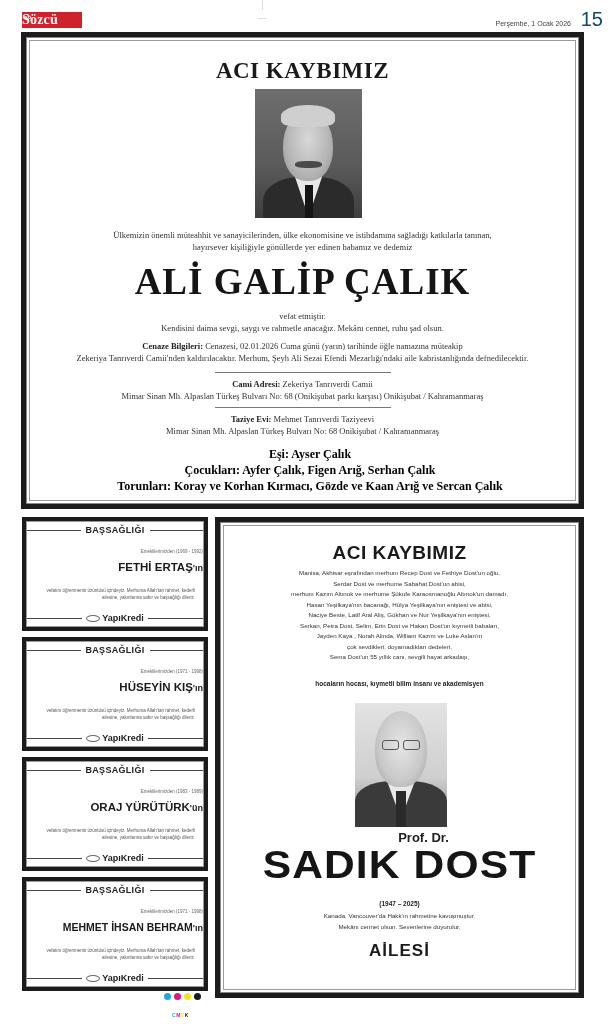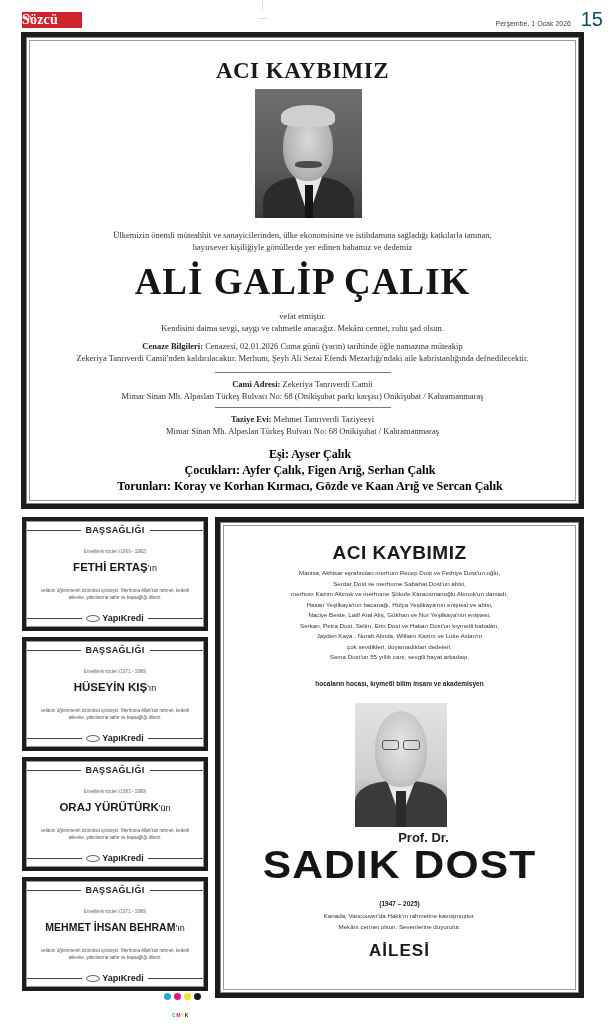--- a/index.html
+++ b/index.html
@@ -39,28 +39,28 @@
 
   .o1-intro { position: absolute; top: 191px; left: 10px; right: 10px; font-size: 8.5px; line-height: 12px; color: #333; }
   .o1-name { position: absolute; top: 222px; left: 0; right: 0; font-size: 37px; font-weight: bold; letter-spacing: 1px; color: #151515; }
   .o1-p { position: absolute; left: 6px; right: 6px; font-size: 8.5px; line-height: 12px; color: #333; }
   .o1-p b { color: #222; }
   .rule { position: absolute; height: 1px; background: #777; left: 50%; transform: translateX(-50%); width: 176px; }
   .o1-family { position: absolute; top: 408px; left: 0; right: 0; font-size: 12px; line-height: 16px; font-weight: bold; color: #000000; padding-left: 15px; }
 
   
   .cbox { position: absolute; left: 22px; width: 186px; background: #1c1c1c; padding: 4px; }
-  .cbox .inner { width: 100%; height: 100%; background: #fff; position: relative; border: 1px solid #999; text-align: center;
+  .cbox .inner { width: 100%; height: 100%; background: #fff; position: relative; border: 1px solid #999; text-align: right;
     font-family: "Liberation Sans", sans-serif; }
   .cbox .hdr { position: absolute; top: 3px; left: 0; right: 0; display: flex; align-items: center; justify-content: center; gap: 5px; }
   .cbox .hdr .line { flex: 1; height: 1px; background: #444; }
   .cbox .hdr .lbl { font-size: 9px; font-weight: bold; color: #222; letter-spacing: 0.3px; }
   .cbox .years { position: absolute; top: 27px; left: 0; right: 0; font-size: 4.5px; color: #666; }
   .cbox .nm { position: absolute; top: 39px; left: 0; right: 0; font-size: 11.5px; font-weight: bold; color: #1a1a1a; }
-  .cbox .nm .suf { font-weight: normal; font-size: 9px; }
+  .cbox .nm .suf { font-weight: bold; font-size: 9px; }
   .cbox .msg { position: absolute; top: 65px; left: 8px; right: 8px; font-size: 4.5px; line-height: 7px; color: #555; }
   .cbox .ftr { position: absolute; bottom: 3px; left: 0; right: 0; display: flex; align-items: center; justify-content: center; gap: 4px; }
   .cbox .ftr .line { flex: 1; height: 1px; background: #444; }
   .cbox .ftr .logo { font-size: 9px; font-weight: bold; color: #222; display: flex; align-items: center; gap: 2px; }
   .cbox .ftr .logo .ring { display: inline-block; width: 14px; height: 7px; border: 1.5px solid #666; border-radius: 50%; }
 
   
   #obit2 { left: 215px; top: 517px; width: 369px; height: 481px; }
   #obit2 .inner { text-align: center; font-family: "Liberation Sans", sans-serif; }
   .o2-title { position: absolute; top: 19px; left: 0; right: 0; font-size: 19px; font-weight: 900; letter-spacing: 0.5px; color: #1a1a1a; }

